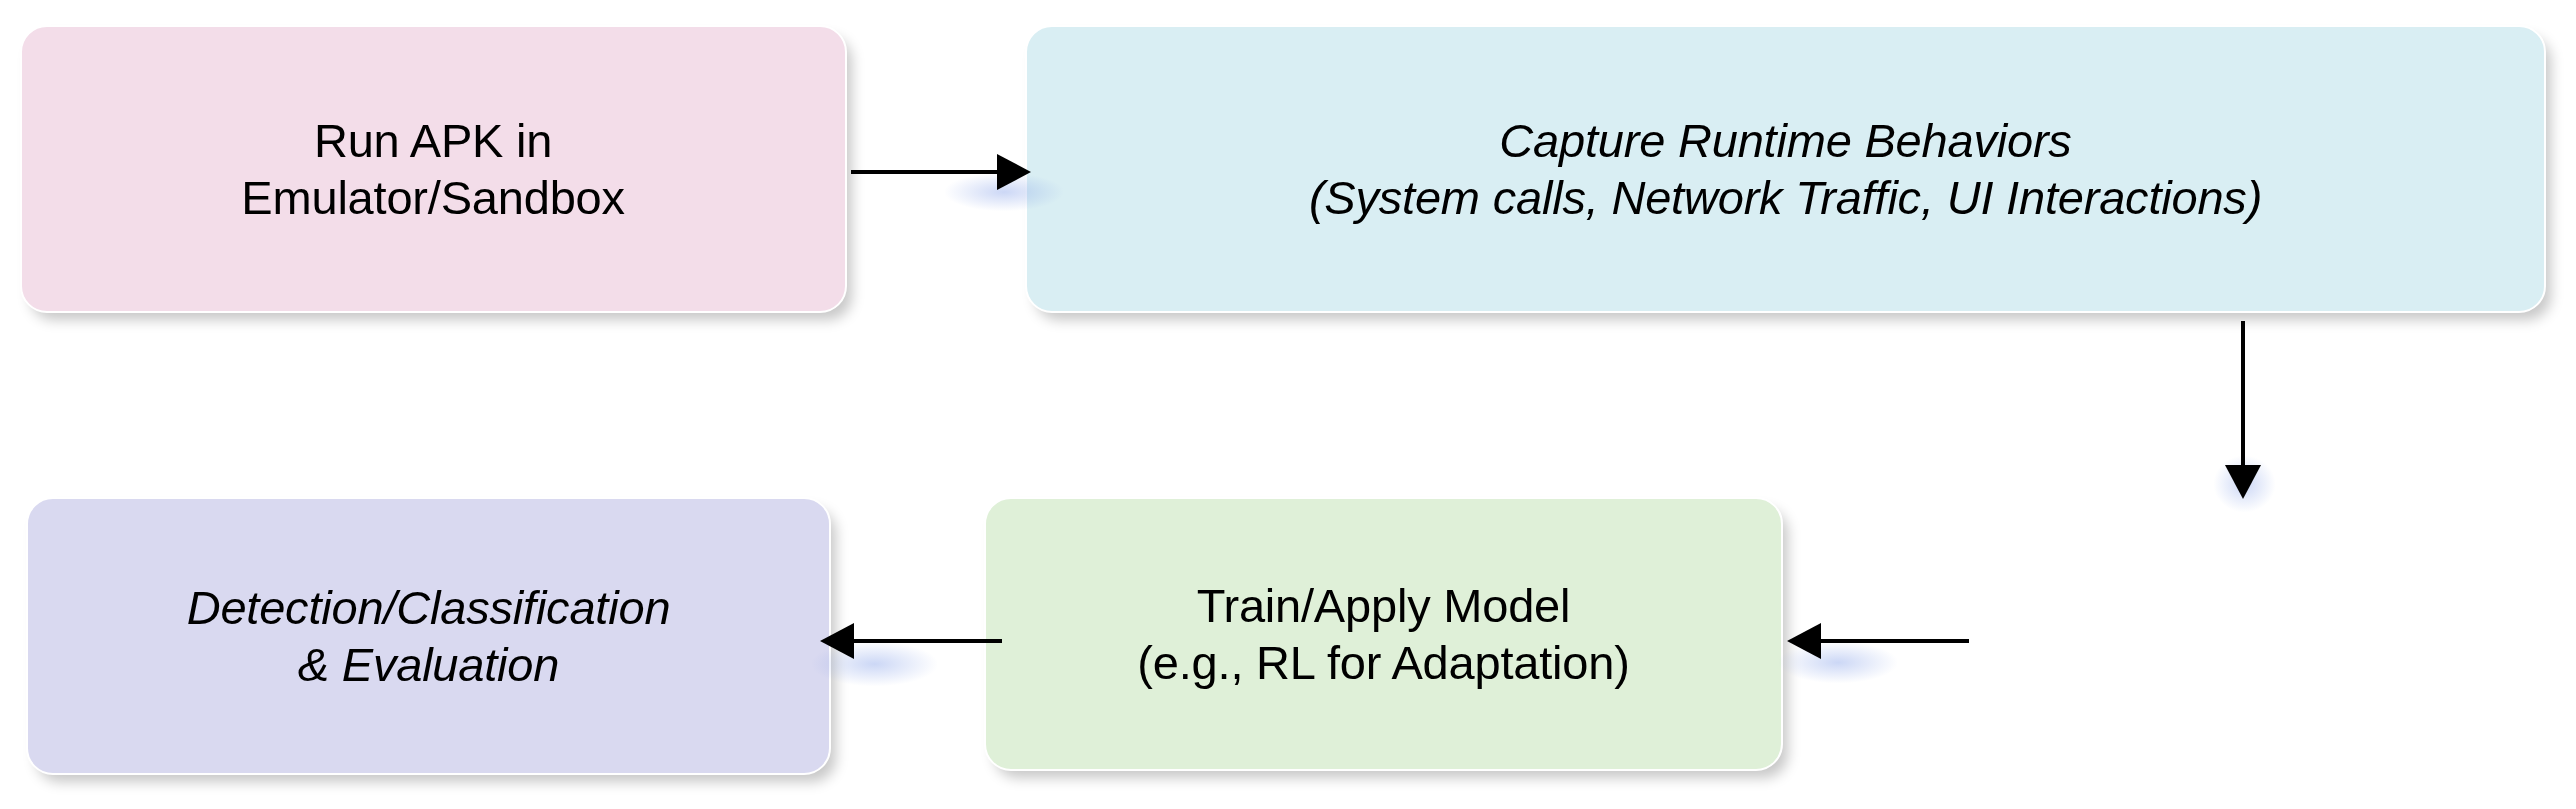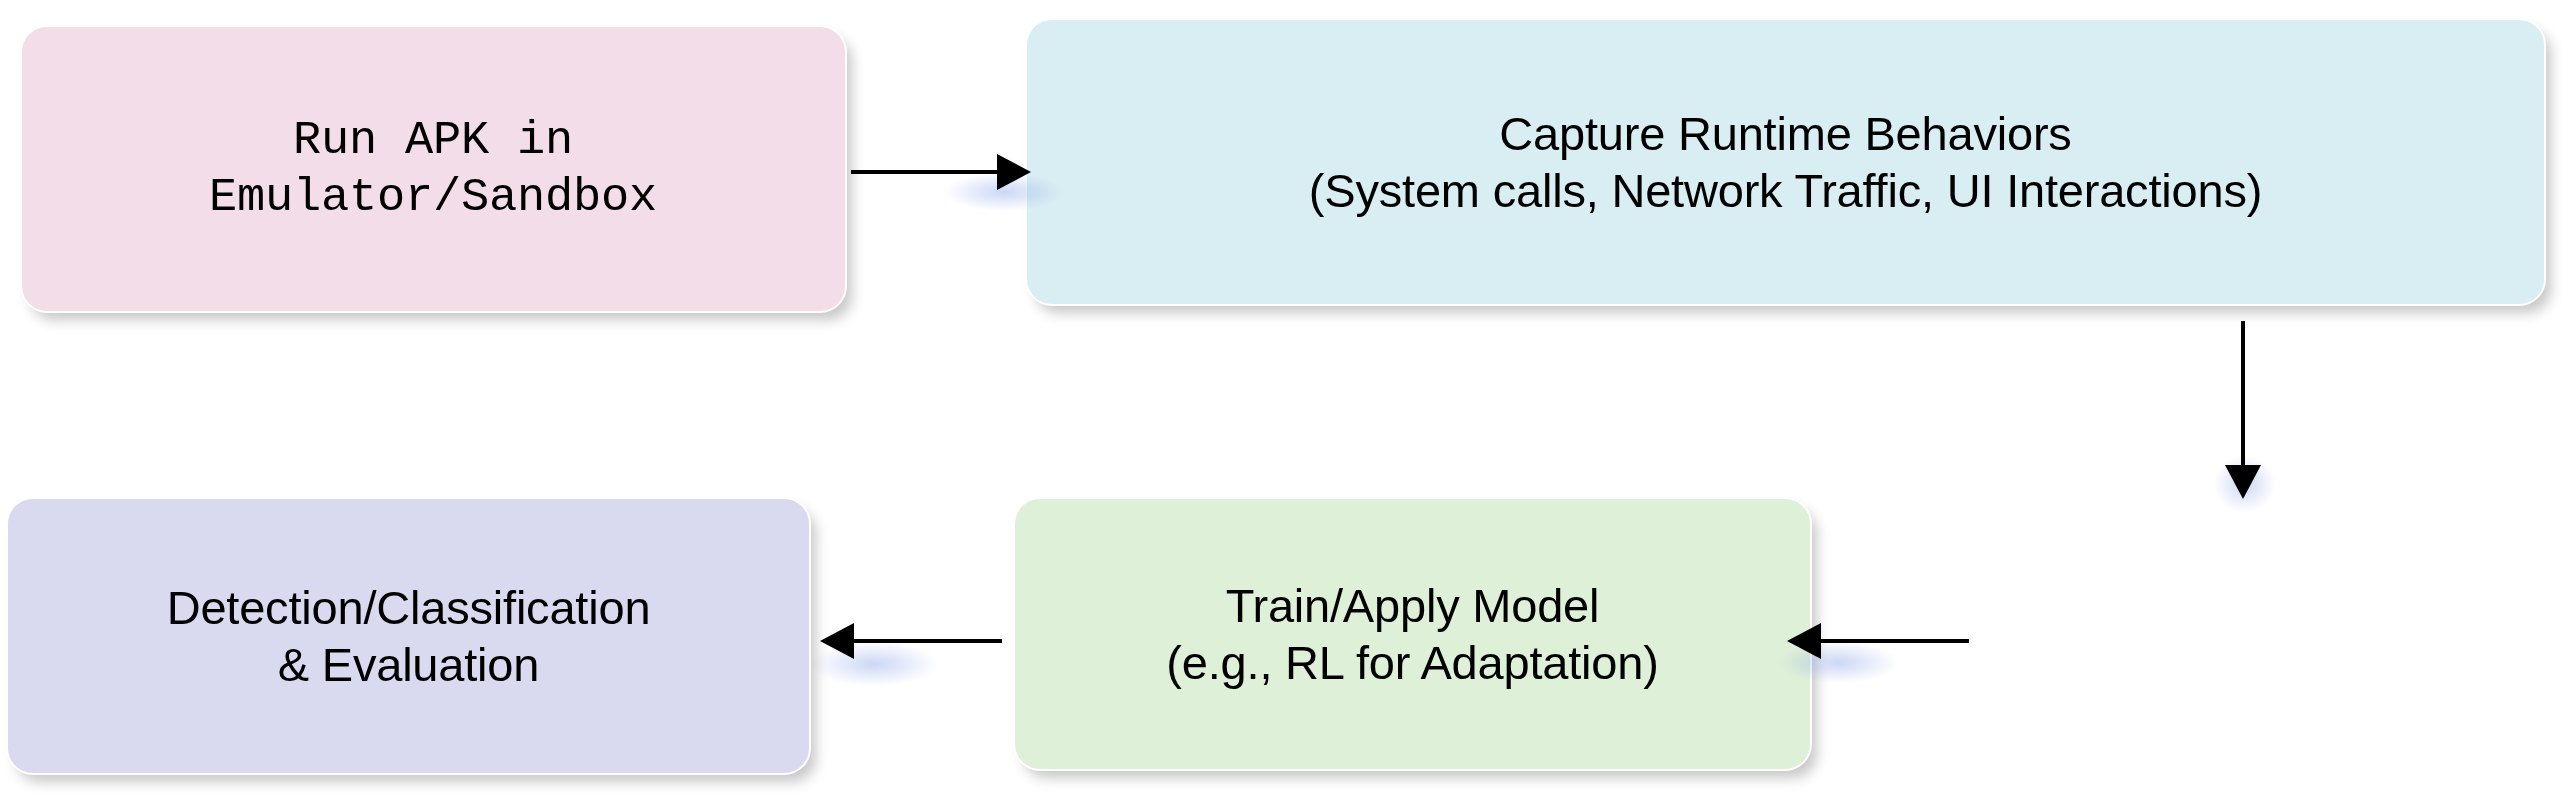--- a/index.html
+++ b/index.html
@@ -32,24 +32,24 @@
     line-height: 1.22;
     letter-spacing: -0.2px;
     border: 2.4px solid #ffffff;
     box-shadow: 7.8px 9.4px 12.5px -3.1px rgba(0,0,0,0.22);
     white-space: pre-line;
     padding: 0 9.4px;
   }
 
   
   #node-run-apk          { left: 19.6px;   top: 25px;  width: 827px; height: 288px;  background: #f3dde9; }
-  #node-capture-runtime  { left: 1025px; top: 18px;  width: 1521px; height: 288px;  background: #d9eef3; }
+  #node-capture-runtime  { left: 1025px; top: 25px;  width: 1521px; height: 288px;  background: #d9eef3; font-style: italic; }
   #node-process-traces   { left: 2258px; top: 498px; width: 255px;  height: 280px;  background: #f4ddf7; }
-  #node-train-apply      { left: 1013px; top: 497px; width: 799px; height: 274px;  background: #dff0d8; }
-  #node-detection        { left: 6px;   top: 497px; width: 805px; height: 278px;  background: #d9d9f0; }
+  #node-train-apply      { left: 984px; top: 497px; width: 799px; height: 274px;  background: #dff0d8; }
+  #node-detection        { left: 26px;   top: 497px; width: 805px; height: 278px;  background: #d9d9f0; font-style: italic; }
 
   
   .arrow {
     position: absolute;
   }
   .arrow .shaft {
     position: absolute;
     background: #000000;
   }
   .arrow .head {
@@ -94,21 +94,21 @@
   #arrow-train-to-detection .head  { left: 0px; top: 0px;
       border-top: 18px solid transparent; border-bottom: 18px solid transparent;
       border-right: 34px solid #000000; }
   #arrow-train-to-detection .glow  { left: -7.8px; top: 19px; width: 125px; height: 44px; }
 </style>
 </head>
 <body>
 
 <div id="canvas" style="background: rgb(255, 255, 255);">
 
-  <div class="node" id="node-run-apk" style="background: rgb(243, 221, 233); color: rgb(0, 0, 0); font-family: Liberation Mono, monospace;">Run APK in
+  <div class="node" id="node-run-apk" style="background: rgb(243, 221, 233); color: rgb(0, 0, 0);">Run APK in
 Emulator/Sandbox</div>
 
   <div class="node" id="node-capture-runtime" style="background: rgb(217, 238, 243); color: rgb(0, 0, 0);">Capture Runtime Behaviors
 (System calls, Network Traffic, UI Interactions)</div>
 
 
   <div class="node" id="node-train-apply" style="background: rgb(223, 240, 216); color: rgb(0, 0, 0);">Train/Apply Model
 (e.g., RL for Adaptation)</div>
 
   <div class="node" id="node-detection" style="background: rgb(217, 217, 240); color: rgb(0, 0, 0);">Detection/Classification

